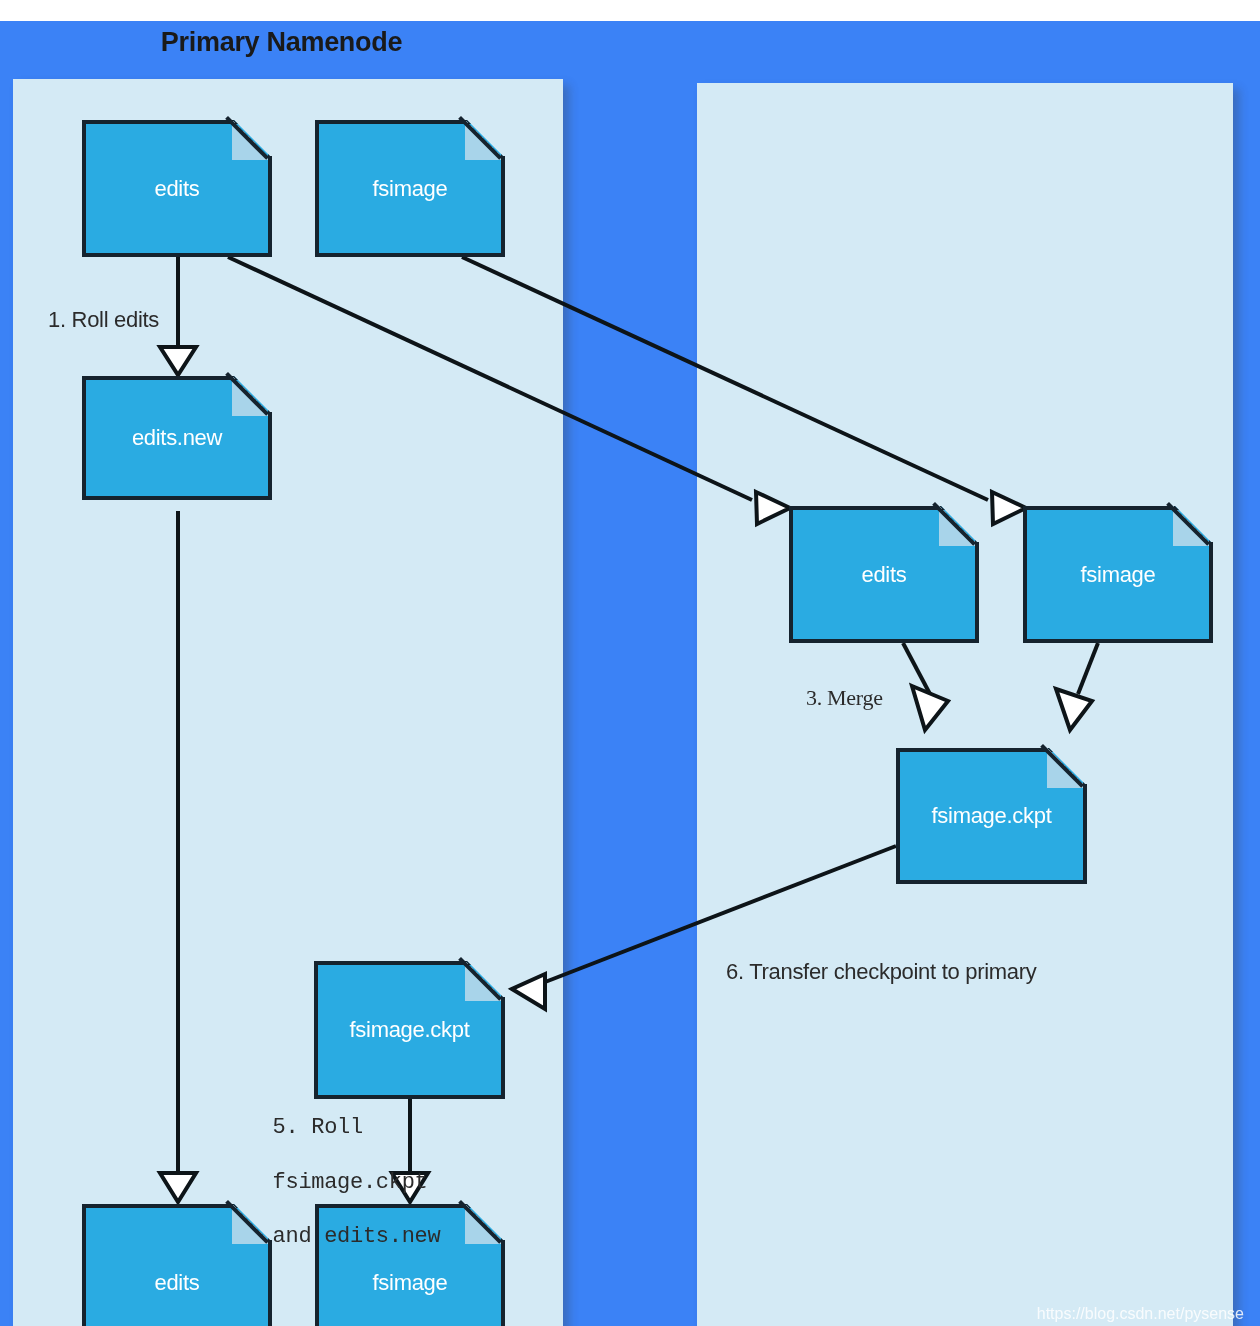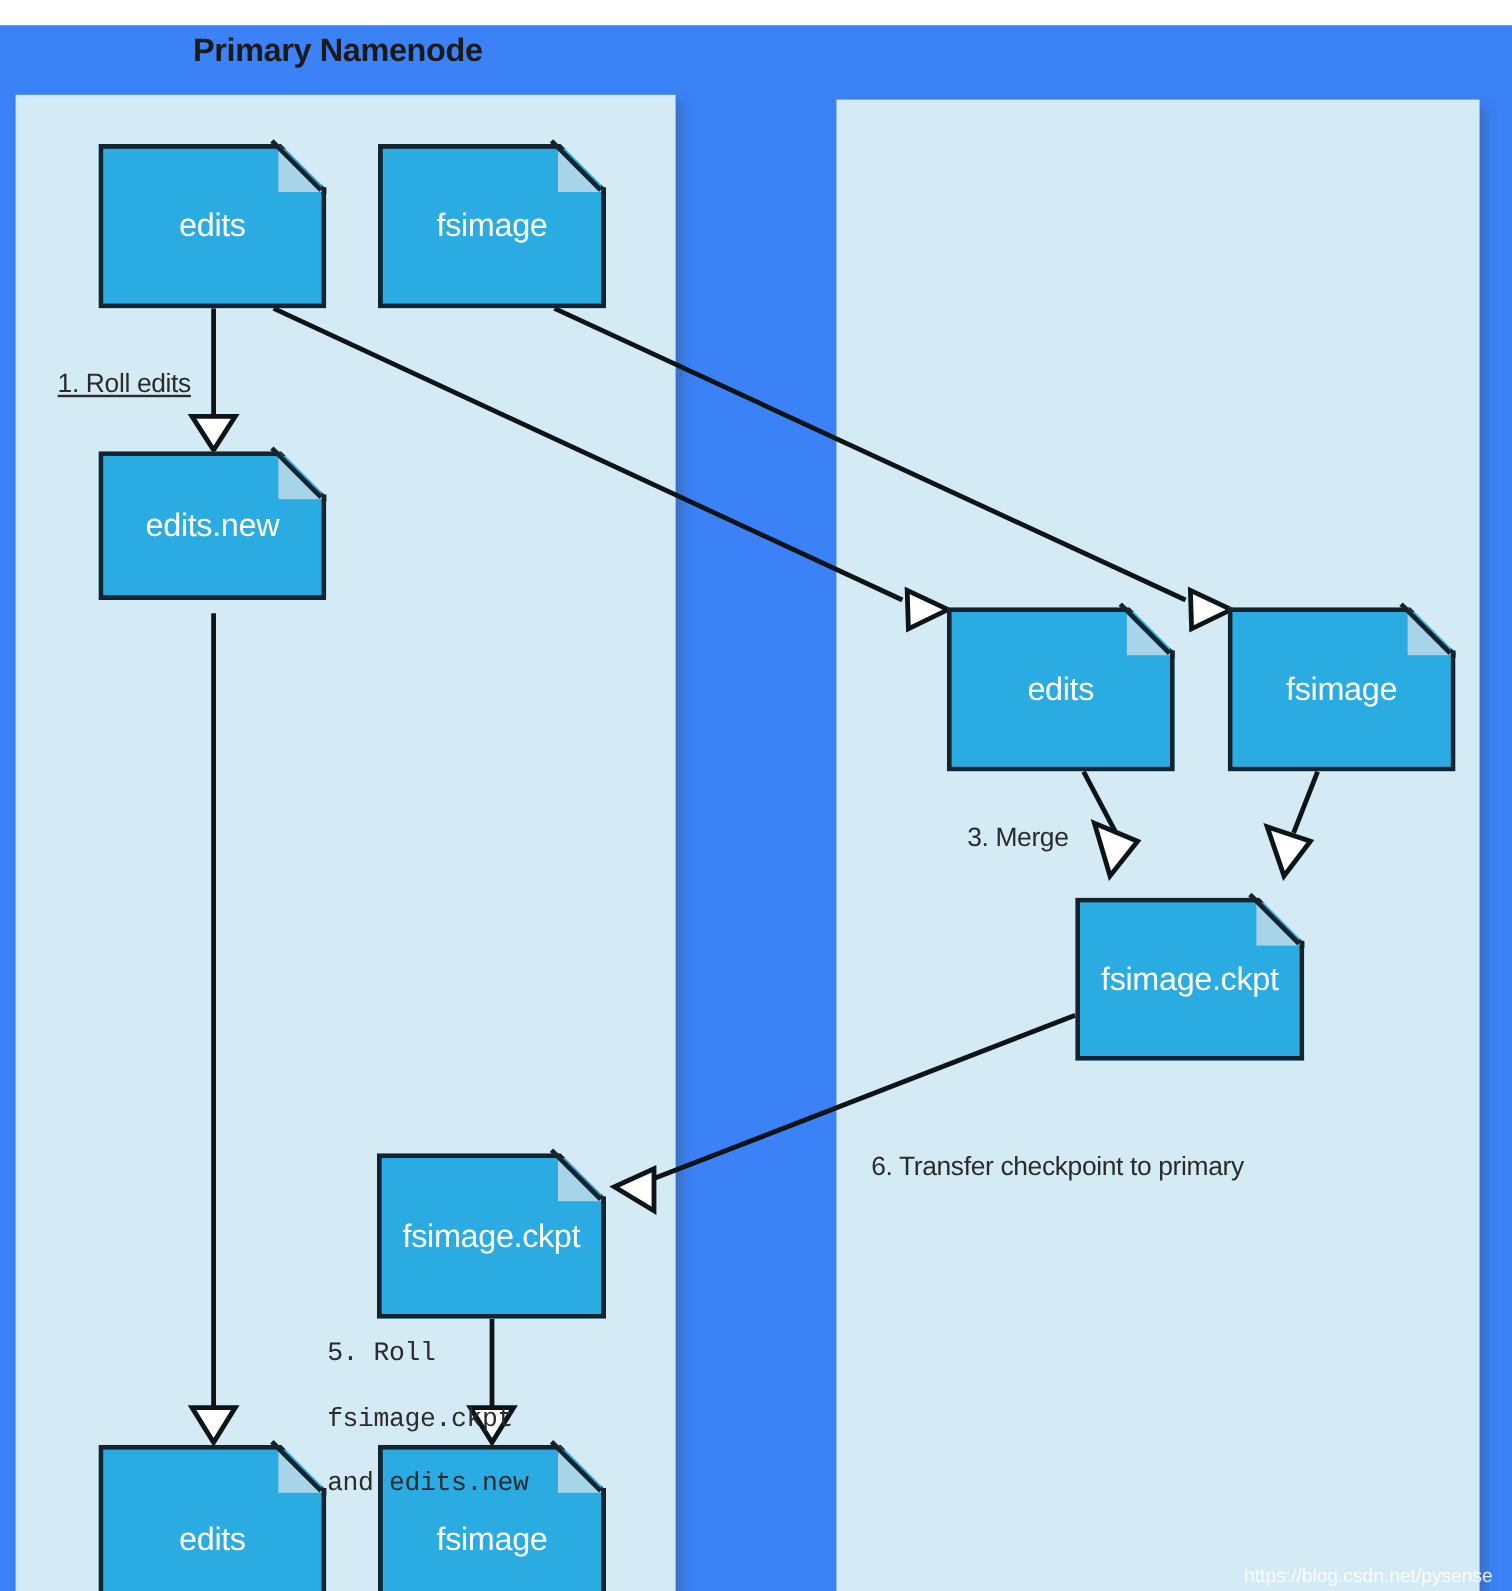--- a/index.html
+++ b/index.html
@@ -83,21 +83,21 @@
     background: #15232e;
   }
   .node .label {
     position: absolute;
     inset: 0;
     display: flex;
     align-items: center;
     justify-content: center;
     color: #ffffff;
     font-family: "Liberation Sans", sans-serif;
-    font-size: 27px;
+    font-size: 22px;
     font-weight: 500;
     letter-spacing: -0.3px;
     white-space: nowrap;
     pointer-events: none;
   }
   .node.tall .label { padding-top: 6px; }
 
   
   .step-label {
     position: absolute;
@@ -239,24 +239,24 @@
     <div class="fold"></div>
     <div class="label">fsimage</div>
   </div>
 
   <div class="node" id="n-s-fsimage-ckpt" style="left:896px; top:727px; width:191px; height:136px;">
     <div class="body"></div>
     <div class="fold"></div>
     <div class="label">fsimage.ckpt</div>
   </div>
 
-  <div class="step-label" style="left:48px; top:285px;text-decoration:underline;">1. Roll edits</div>
-
-
-  <div class="step-label" style="left:806px; top:663px;">3. Merge</div>
+  <div class="step-label" style="left:48px; top:285px;">1. Roll edits</div>
+
+
+  <div class="step-label" style="left:806px; top:663px;font-family:Liberation Serif, serif;">3. Merge</div>
 
   <div class="step-label" style="left:726px; top:937px;">6. Transfer checkpoint to primary</div>
 
   <div class="step-label" style="left:221px; top:1066px;font-family:Liberation Mono, monospace;">
     <span>5. Roll</span><br>
     <span>fsimage.ckpt</span><br>
     <span>and edits.new</span>
   </div>
 
   <div id="watermark">https://blog.csdn.net/pysense</div>

